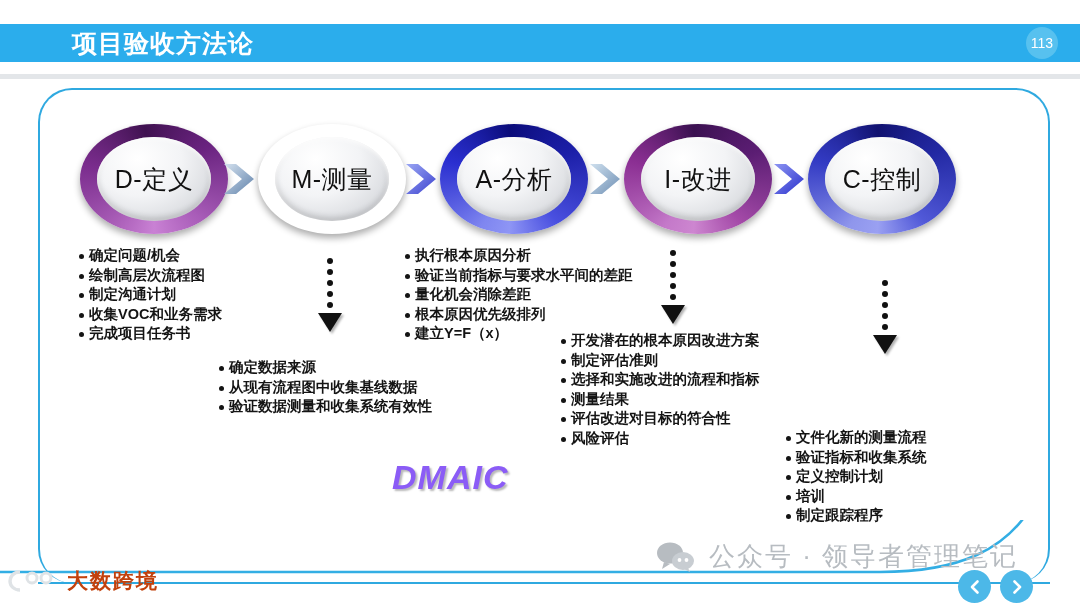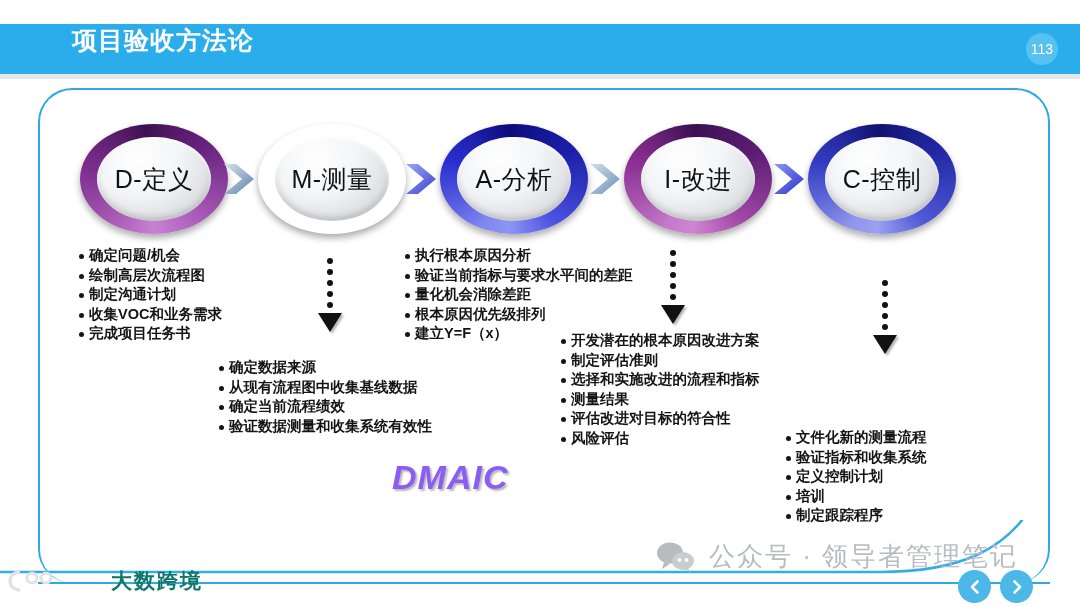--- a/index.html
+++ b/index.html
@@ -10,23 +10,23 @@
     width: 1080px; height: 607px;
     position: relative;
     overflow: hidden;
     font-family: "Liberation Sans", "DejaVu Sans", sans-serif;
   }
 
   
   .header-bar {
     position: absolute;
     left: 0; top: 24px;
-    width: 1080px; height: 50px;
+    width: 1080px; height: 38px;
     background: #2badec;
-    display: flex; align-items: flex-start;
+    display: flex; align-items: center;
   }
   .header-title {
     margin-left: 72px;
     color: #ffffff;
     font-size: 25px;
     font-weight: bold;
     letter-spacing: 1px;
     white-space: nowrap;
   }
   .page-badge {
@@ -185,26 +185,25 @@
     font-size: 26px;
     letter-spacing: 2px;
     white-space: nowrap;
   }
   .wechat-wm .wm-icon { margin-right: 14px; display: block; }
 
   .bigdata-wm {
     position: absolute;
     left: 8px; top: 567px;
     display: flex; align-items: center;
-    color: #0f766e;
+    color: #c2410c;
     font-size: 21px;
     font-weight: bold;
     letter-spacing: 2px;
     white-space: nowrap;
-    gap: 44px;
   }
   .bigdata-wm .wm-mark { margin-right: 7px; display: block; }
 
   .swoosh { position: absolute; left: 0; top: 520px; width: 1080px; height: 87px; }
 
   .nav-btn {
     position: absolute;
     width: 33px; height: 33px;
     border-radius: 50%;
     background: #4cb8e8;
@@ -310,21 +309,20 @@
   <div class="li">确定问题/机会</div>
   <div class="li">绘制高层次流程图</div>
   <div class="li">制定沟通计划</div>
   <div class="li">收集VOC和业务需求</div>
   <div class="li">完成项目任务书</div>
 </div>
 
 <div class="bullets" style="left:218px; top:358px;">
   <div class="li">确定数据来源</div>
   <div class="li">从现有流程图中收集基线数据</div>
-  <div class="li">确定当前流程绩效</div>
   <div class="li">验证数据测量和收集系统有效性</div>
 </div>
 
 <div class="bullets" style="left:404px; top:246px;">
   <div class="li">执行根本原因分析</div>
   <div class="li">验证当前指标与要求水平间的差距</div>
   <div class="li">量化机会消除差距</div>
   <div class="li">根本原因优先级排列</div>
   <div class="li">建立Y=F（x）</div>
 </div>

